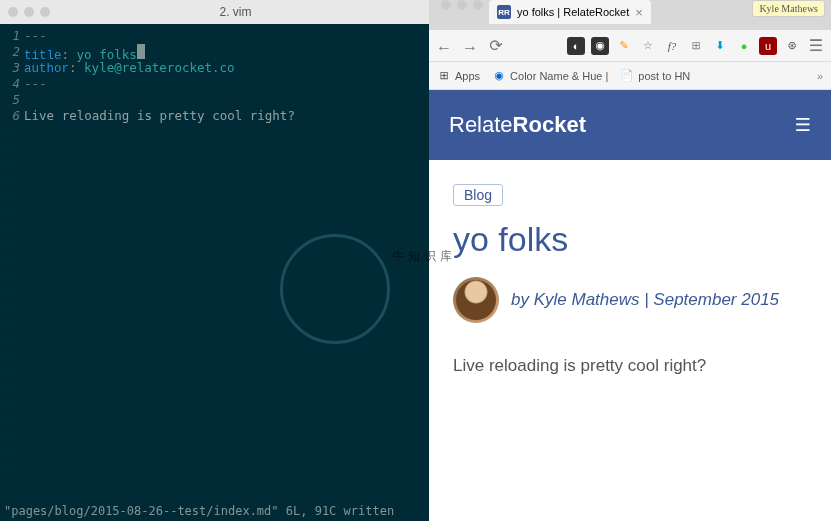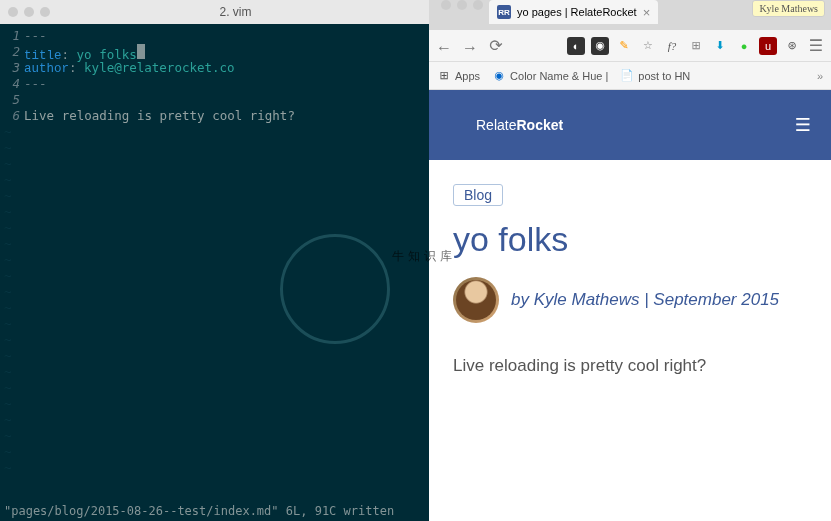--- a/index.html
+++ b/index.html
@@ -48,21 +48,21 @@
 .nav-btn { width: 18px; height: 18px; display: flex; align-items: center; justify-content: center; color: #777; font-size: 16px; cursor: pointer; }
 .ext-icons { display: flex; gap: 6px; margin-left: auto; align-items: center; }
 .ext-icon { width: 18px; height: 18px; border-radius: 3px; display: flex; align-items: center; justify-content: center; font-size: 11px; }
 .chrome-bookmarks { height: 28px; background: #f5f5f5; display: flex; align-items: center; padding: 0 8px; gap: 12px; font-size: 11px; color: #555; border-bottom: 1px solid #ddd; }
 .bm-item { display: flex; align-items: center; gap: 4px; cursor: pointer; }
 .bm-icon { width: 14px; height: 14px; display: flex; align-items: center; justify-content: center; }
 .bm-expand { margin-left: auto; color: #888; }
 
 
 .site-header { height: 70px; background: #3b5998; display: flex; align-items: center; padding: 0 20px; justify-content: space-between; }
-.site-logo { color: #fff; font-size: 14px; font-weight: 300; margin-left: 27px; }
+.site-logo { color: #fff; font-size: 22px; font-weight: 300; }
 .site-logo b { font-weight: 700; }
 .menu-icon { color: #fff; font-size: 18px; cursor: pointer; }
 
 
 .content { flex: 1; padding: 24px; background: #fff; overflow: hidden; }
 .bc-badge { display: inline-block; border: 1px solid #b0c4de; color: #3b5998; font-size: 14px; padding: 2px 10px; border-radius: 3px; cursor: pointer; text-align: right; }
 .post-title { color: #3b5998; font-size: 34px; font-weight: 400; margin: 14px 0 18px; }
 .byline { display: flex; align-items: center; gap: 12px; margin-bottom: 30px; }
 .avatar { width: 46px; height: 46px; border-radius: 50%; background: linear-gradient(135deg, #8b6f47, #d4a574); display: flex; align-items: center; justify-content: center; overflow: hidden; }
 .avatar-inner { width: 40px; height: 40px; border-radius: 50%; background: radial-gradient(circle at 50% 30%, #e8c8a0 30%, #6b4423 35%); }
@@ -139,21 +139,21 @@
 
 <div class="chrome-pane">
   <div class="chrome-tabs">
     <div class="chrome-traffic">
       <div class="light red"></div>
       <div class="light yellow"></div>
       <div class="light green"></div>
     </div>
     <div class="chrome-tab">
       <span class="favicon">RR</span>
-      <span>yo pages | RelateRocket</span>
+      <span>yo folks | RelateRocket</span>
       <span class="tab-close">×</span>
     </div>
     <span class="profile-badge"> Kyle Mathews </span>
   </div>
   <div class="chrome-toolbar">
     <div class="chrome-nav">
       <span class="nav-btn">←</span>
       <span class="nav-btn">→</span>
       <span class="nav-btn">⟳</span>
     </div>

